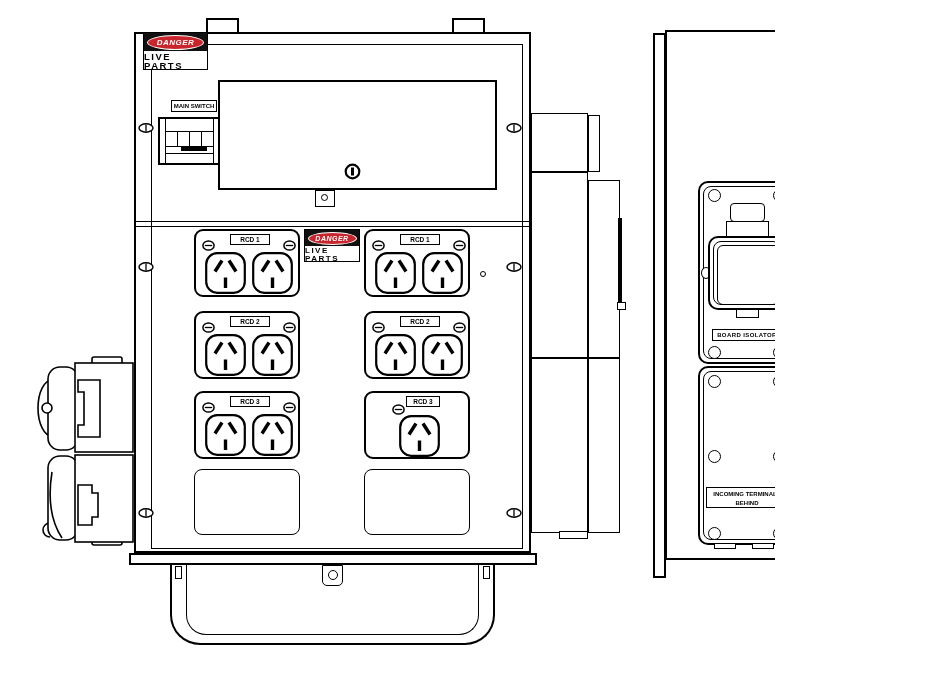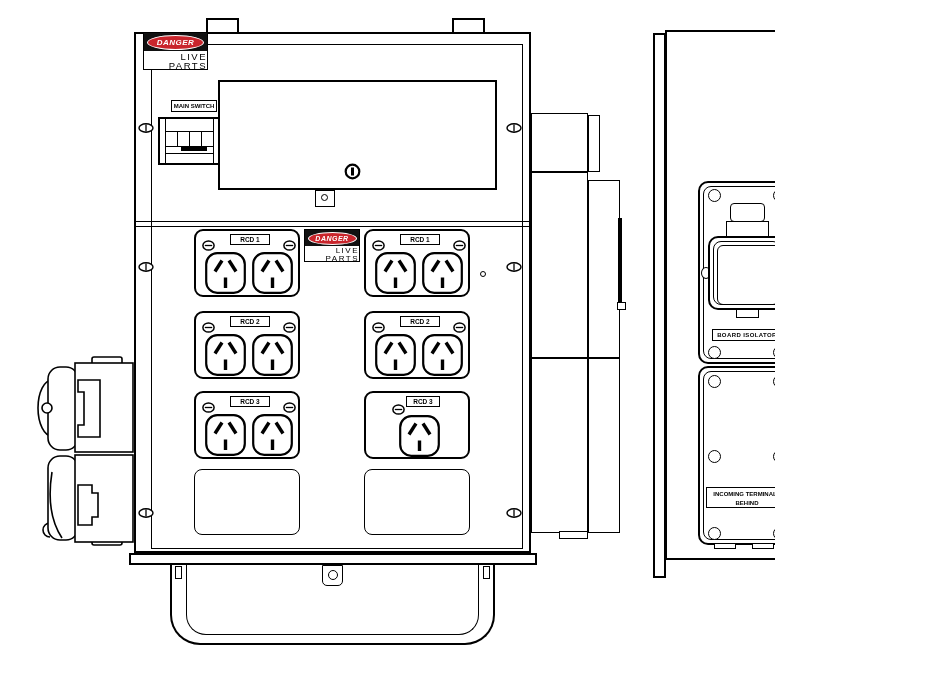--- a/index.html
+++ b/index.html
@@ -13,21 +13,21 @@
   .hline{border-top:1.6px solid #000;height:0;background:transparent}
   .hline2{border-top:1.2px solid #000;height:0;background:transparent}
   .vline{border-left:1.3px solid #000;width:0;background:transparent}
   .lbl{font-weight:bold;text-align:center;white-space:nowrap;color:#000}
   .hole{border:1.5px solid #000;border-radius:50%;background:#fff}
   
   .danger{border:1px solid #000;background:#fff}
   .dhead{position:absolute;left:0;right:0;top:0;background:#111;display:flex;align-items:center;justify-content:center}
   .doval{background:#c9252c;border:1px solid #fff;border-radius:50%;color:#fff;font-weight:bold;
          font-style:italic;text-align:center;letter-spacing:.5px}
-  .dbody{position:absolute;left:0;right:0;text-align:right;font-weight:normal;letter-spacing:1.5px;line-height:1}
+  .dbody{position:absolute;left:0;right:0;text-align:left;font-weight:bold;letter-spacing:1.5px;line-height:1}
   
   .gpo{border:2px solid #000;border-radius:9px;background:#fff}
   .rcd{position:absolute;top:3px;border:1px solid #000;background:#fff;font-size:6.5px;line-height:9px;
        font-weight:bold;text-align:center;white-space:nowrap}
   
   .plateO{border:2px solid #000;border-radius:10px;background:#fff}
   .plateI{position:absolute;left:3px;top:3px;right:3px;bottom:3px;border:1px solid #000;border-radius:8px}
   .tagbox{border:1px solid #000;background:#fff;font-weight:bold;text-align:center}
 </style>
 </head>

